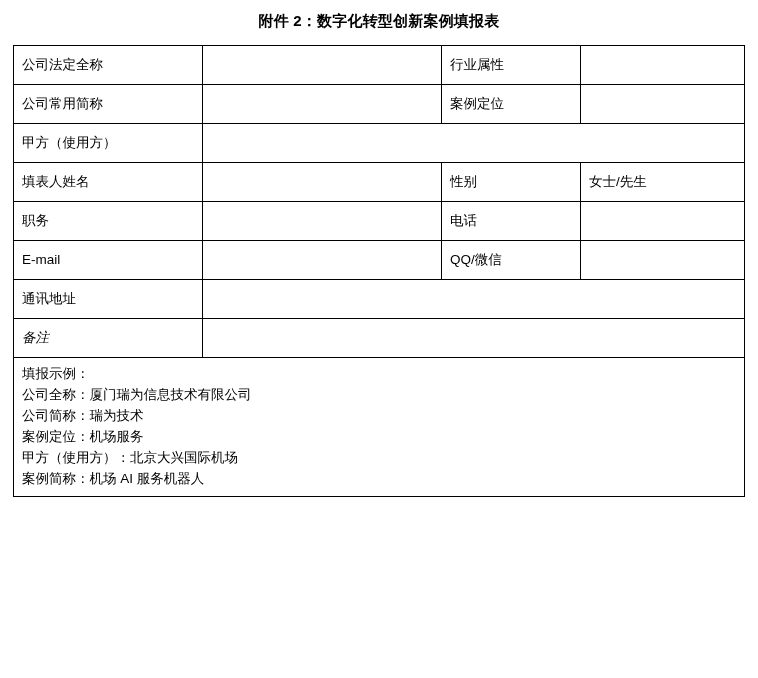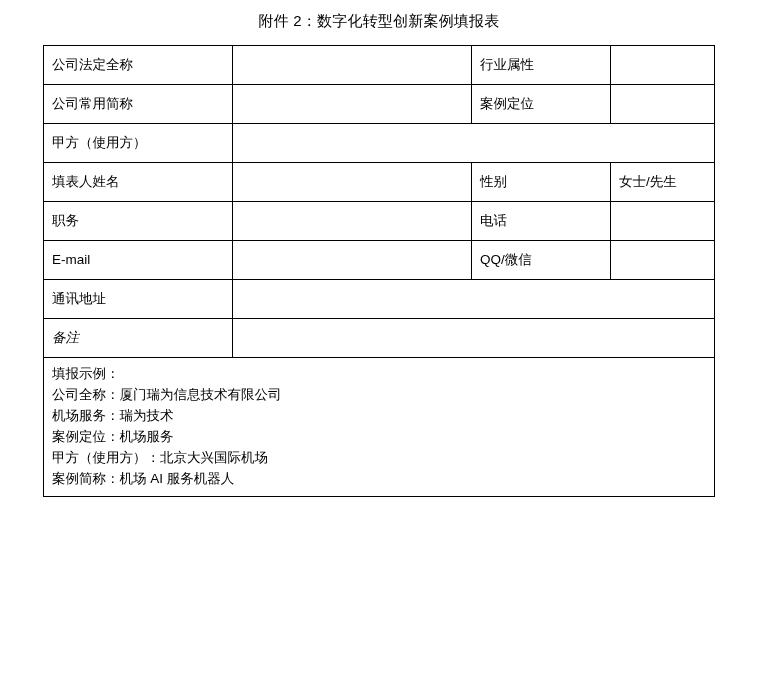--- a/index.html
+++ b/index.html
@@ -16,29 +16,29 @@
     overflow: hidden;
   }
   .page {
     width: 758px;
     box-sizing: border-box;
     padding: 0;
   }
   .doc-title {
     text-align: center;
     font-size: 15px;
-    font-weight: normal;
+    font-weight: bold;
     margin-top: 12px;
     margin-bottom: 14px;
     letter-spacing: 0.2px;
   }
   table.form {
     border-collapse: collapse;
     margin: 8px auto;
-    width: 672px;
+    width: 732px;
     table-layout: fixed;
   }
   table.form td {
     border: 1px solid #000000;
     font-size: 13.5px;
     padding: 6px 8px;
     vertical-align: middle;
     line-height: 1.55;
     height: 26px;
   }
@@ -124,21 +124,21 @@
         <td colspan="3"></td>
       </tr>
       <tr>
         <td class="label remark">备注</td>
         <td colspan="3" class="remark"></td>
       </tr>
       <tr>
         <td colspan="4" class="example">
           <span class="ex-line">填报示例：</span>
           <span class="ex-line">公司全称：厦门瑞为信息技术有限公司</span>
-          <span class="ex-line">机场服务：瑞为技术</span>
+          <span class="ex-line">公司简称：瑞为技术</span>
           <span class="ex-line">案例定位：机场服务</span>
           <span class="ex-line">甲方（使用方）：北京大兴国际机场</span>
           <span class="ex-line">案例简称：机场 AI 服务机器人</span>
         </td>
       </tr>
     </tbody>
   </table>
 
 </div>
 

